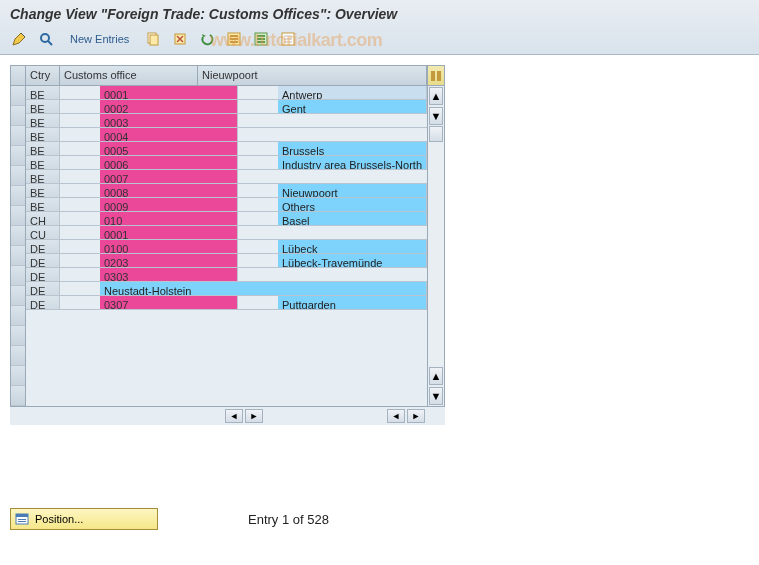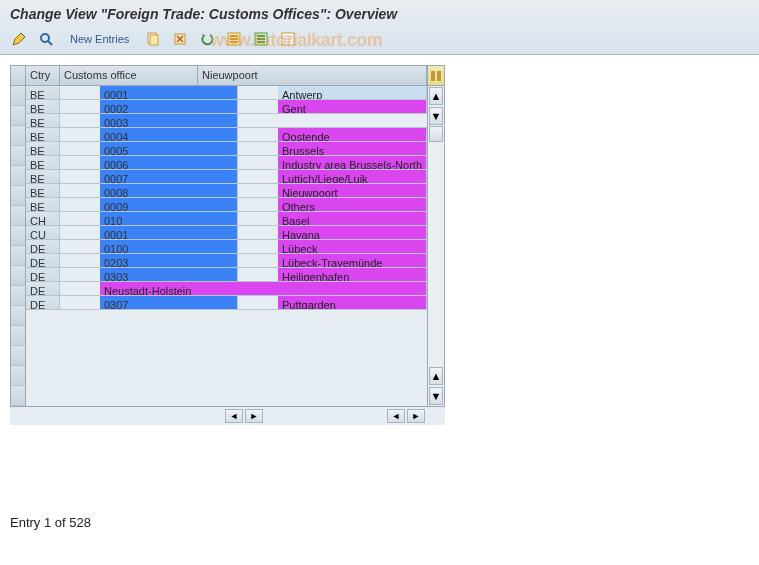--- a/index.html
+++ b/index.html
@@ -110,22 +110,22 @@
       gap: 40px;
     }
     .gc {
       padding: 3px 4px;
       border-right: 1px solid #b8c4d0;
       font-size: 11px;
       white-space: nowrap;
       overflow: hidden;
     }
     .gc-ctry { width: 34px; background: linear-gradient(#dbe4eb, #cfdae3); color:#333; }
-    .gc-office { width: 138px; background: #3b82f6; color:#333; }
-    .gc-desc { flex: 1; background: #d946ef; color:#222; }
+    .gc-office { width: 138px; background: #ec4899; color:#333; }
+    .gc-desc { flex: 1; background: #7dd3fc; color:#222; }
     .gc-desc.selected { background: #c9dff0; }
     .vscroll {
       width: 18px;
       display: flex;
       flex-direction: column;
       border-left: 1px solid #9aa9b7;
     }
     .vscroll-corner {
       height: 20px;
       background: linear-gradient(#f2e9b0, #e8dc8c);
@@ -306,71 +306,67 @@
             <div class="gc gc-office">0002</div>
             <div class="gc gc-desc">Gent</div>
           </div>
           <div class="grid-row">
             <div class="gc gc-ctry">BE</div>
             <div class="gc gc-office">0003</div>
           </div>
           <div class="grid-row">
             <div class="gc gc-ctry">BE</div>
             <div class="gc gc-office">0004</div>
-            <div class="gc gc-desc">Oostende</div>
           </div>
           <div class="grid-row">
             <div class="gc gc-ctry">BE</div>
             <div class="gc gc-office">0005</div>
             <div class="gc gc-desc">Brussels</div>
           </div>
           <div class="grid-row">
             <div class="gc gc-ctry">BE</div>
             <div class="gc gc-office">0006</div>
             <div class="gc gc-desc">Industry area Brussels-North</div>
           </div>
           <div class="grid-row">
             <div class="gc gc-ctry">BE</div>
             <div class="gc gc-office">0007</div>
-            <div class="gc gc-desc">Luttich/Liege/Luik</div>
           </div>
           <div class="grid-row">
             <div class="gc gc-ctry">BE</div>
             <div class="gc gc-office">0008</div>
             <div class="gc gc-desc">Nieuwpoort</div>
           </div>
           <div class="grid-row">
             <div class="gc gc-ctry">BE</div>
             <div class="gc gc-office">0009</div>
             <div class="gc gc-desc">Others</div>
           </div>
           <div class="grid-row">
             <div class="gc gc-ctry">CH</div>
             <div class="gc gc-office">010</div>
             <div class="gc gc-desc">Basel</div>
           </div>
           <div class="grid-row">
             <div class="gc gc-ctry">CU</div>
             <div class="gc gc-office">0001</div>
-            <div class="gc gc-desc">Havana</div>
           </div>
           <div class="grid-row">
             <div class="gc gc-ctry">DE</div>
             <div class="gc gc-office">0100</div>
             <div class="gc gc-desc">Lübeck</div>
           </div>
           <div class="grid-row">
             <div class="gc gc-ctry">DE</div>
             <div class="gc gc-office">0203</div>
             <div class="gc gc-desc">Lübeck-Travemünde</div>
           </div>
           <div class="grid-row">
             <div class="gc gc-ctry">DE</div>
             <div class="gc gc-office">0303</div>
-            <div class="gc gc-desc">Heiligenhafen</div>
           </div>
           <div class="grid-row">
             <div class="gc gc-ctry">DE</div>
             <div class="gc gc-desc">Neustadt-Holstein</div>
           </div>
           <div class="grid-row">
             <div class="gc gc-ctry">DE</div>
             <div class="gc gc-office">0307</div>
             <div class="gc gc-desc">Puttgarden</div>
           </div>
@@ -397,14 +393,25 @@
     <div class="hscroll-btn">◄</div>
     <div class="hscroll-btn">►</div>
     <div style="width:120px"></div>
     <div class="hscroll-btn">◄</div>
     <div class="hscroll-btn">►</div>
     <div style="width:18px"></div>
   </div>
 </div>
 
 <div class="bottom-bar">
+  <div class="position-btn">
+    <span class="icon">
+      <svg width="16" height="16">
+          <rect x="2" y="3" width="12" height="10" fill="#fff" stroke="#4a7db5"></rect>
+          <rect x="2" y="3" width="12" height="3" fill="#4a7db5"></rect>
+          <rect x="4" y="8" width="8" height="1" fill="#4a7db5"></rect>
+          <rect x="4" y="10" width="8" height="1" fill="#4a7db5"></rect>
+        </svg>
+    </span>
+    <span>Position...</span>
+  </div>
   <div class="entry-status">Entry 1 of 528</div>
 </div>
 
 </body></html>

